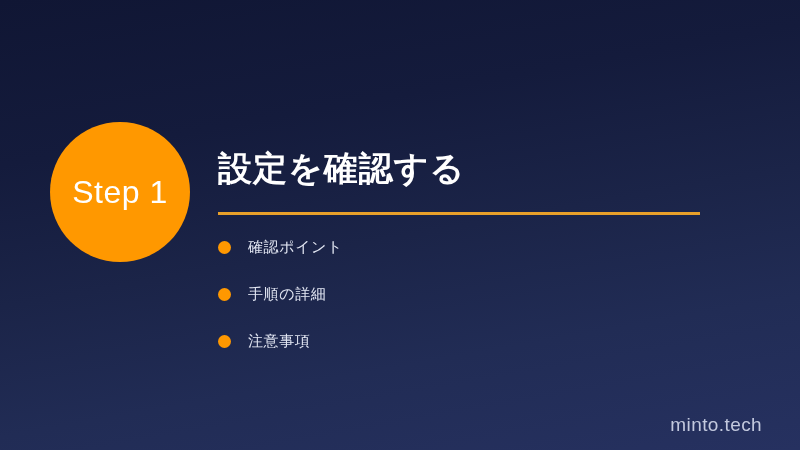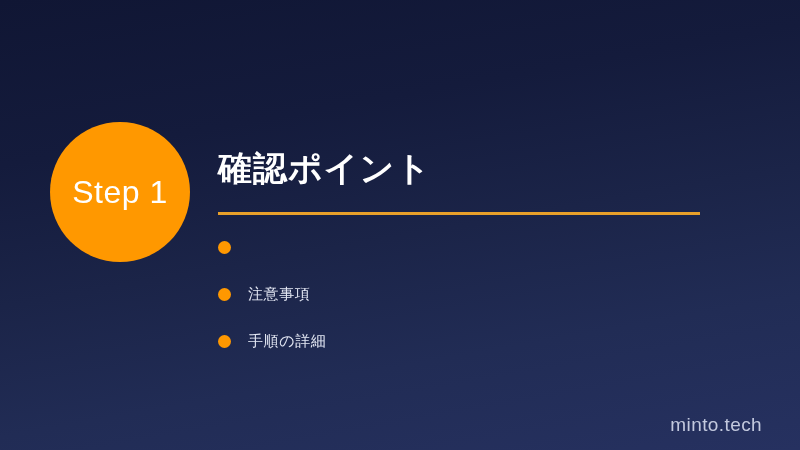--- a/index.html
+++ b/index.html
@@ -138,33 +138,34 @@
 <body>
 
 <div id="slide">
 
   <div id="step-badge">
     <div id="step-circle"></div>
     <div id="step-label">Step 1</div>
   </div>
 
   <div id="title-block">
-    <h1 id="slide-title">確認ポイント</h1>
+    <h1 id="slide-title">設定を確認する</h1>
     <div id="title-rule"></div>
   </div>
 
   <ul id="bullet-list">
     <li class="bullet-item">
       <span class="bullet-dot"></span>
+      <span class="bullet-text">確認ポイント</span>
+    </li>
+    <li class="bullet-item">
+      <span class="bullet-dot"></span>
+      <span class="bullet-text">手順の詳細</span>
     </li>
     <li class="bullet-item">
       <span class="bullet-dot"></span>
       <span class="bullet-text">注意事項</span>
-    </li>
-    <li class="bullet-item">
-      <span class="bullet-dot"></span>
-      <span class="bullet-text">手順の詳細</span>
     </li>
   </ul>
 
   <div id="footer-brand">minto.tech</div>
 
 </div>
 
 </body></html>

